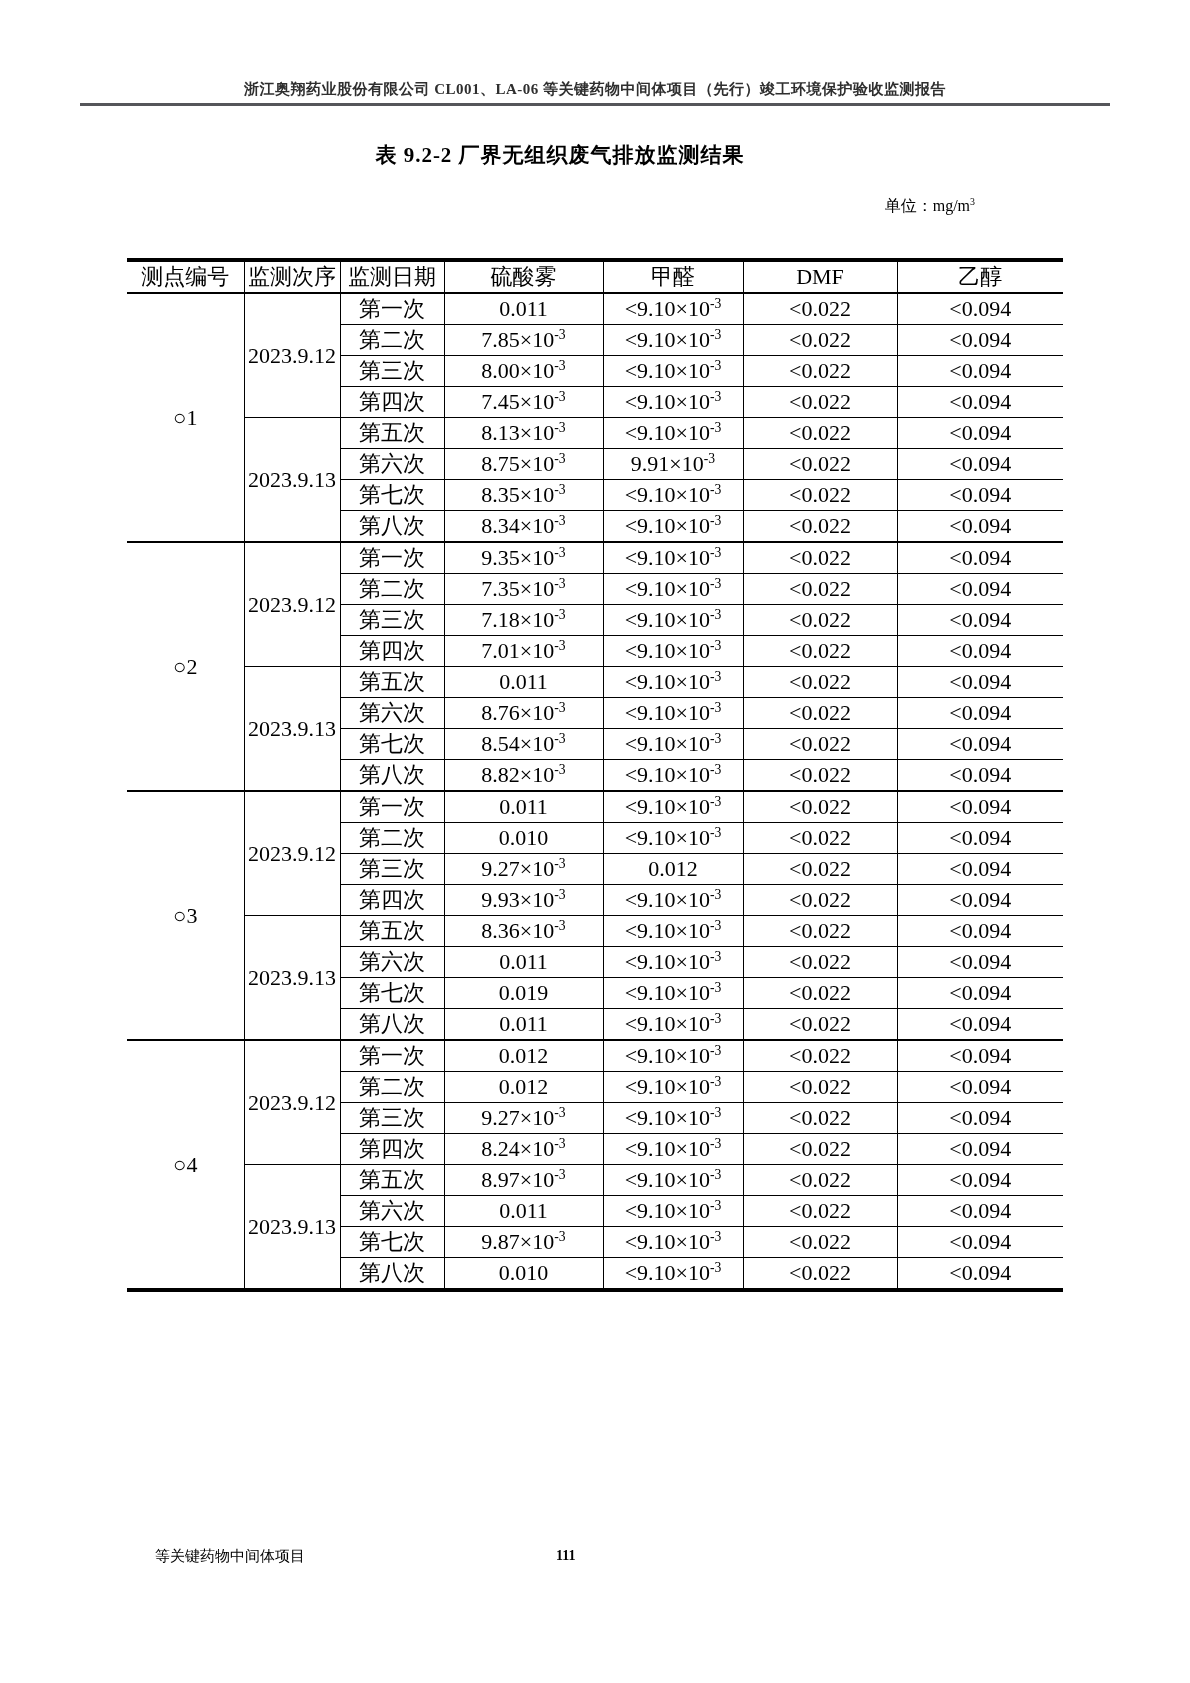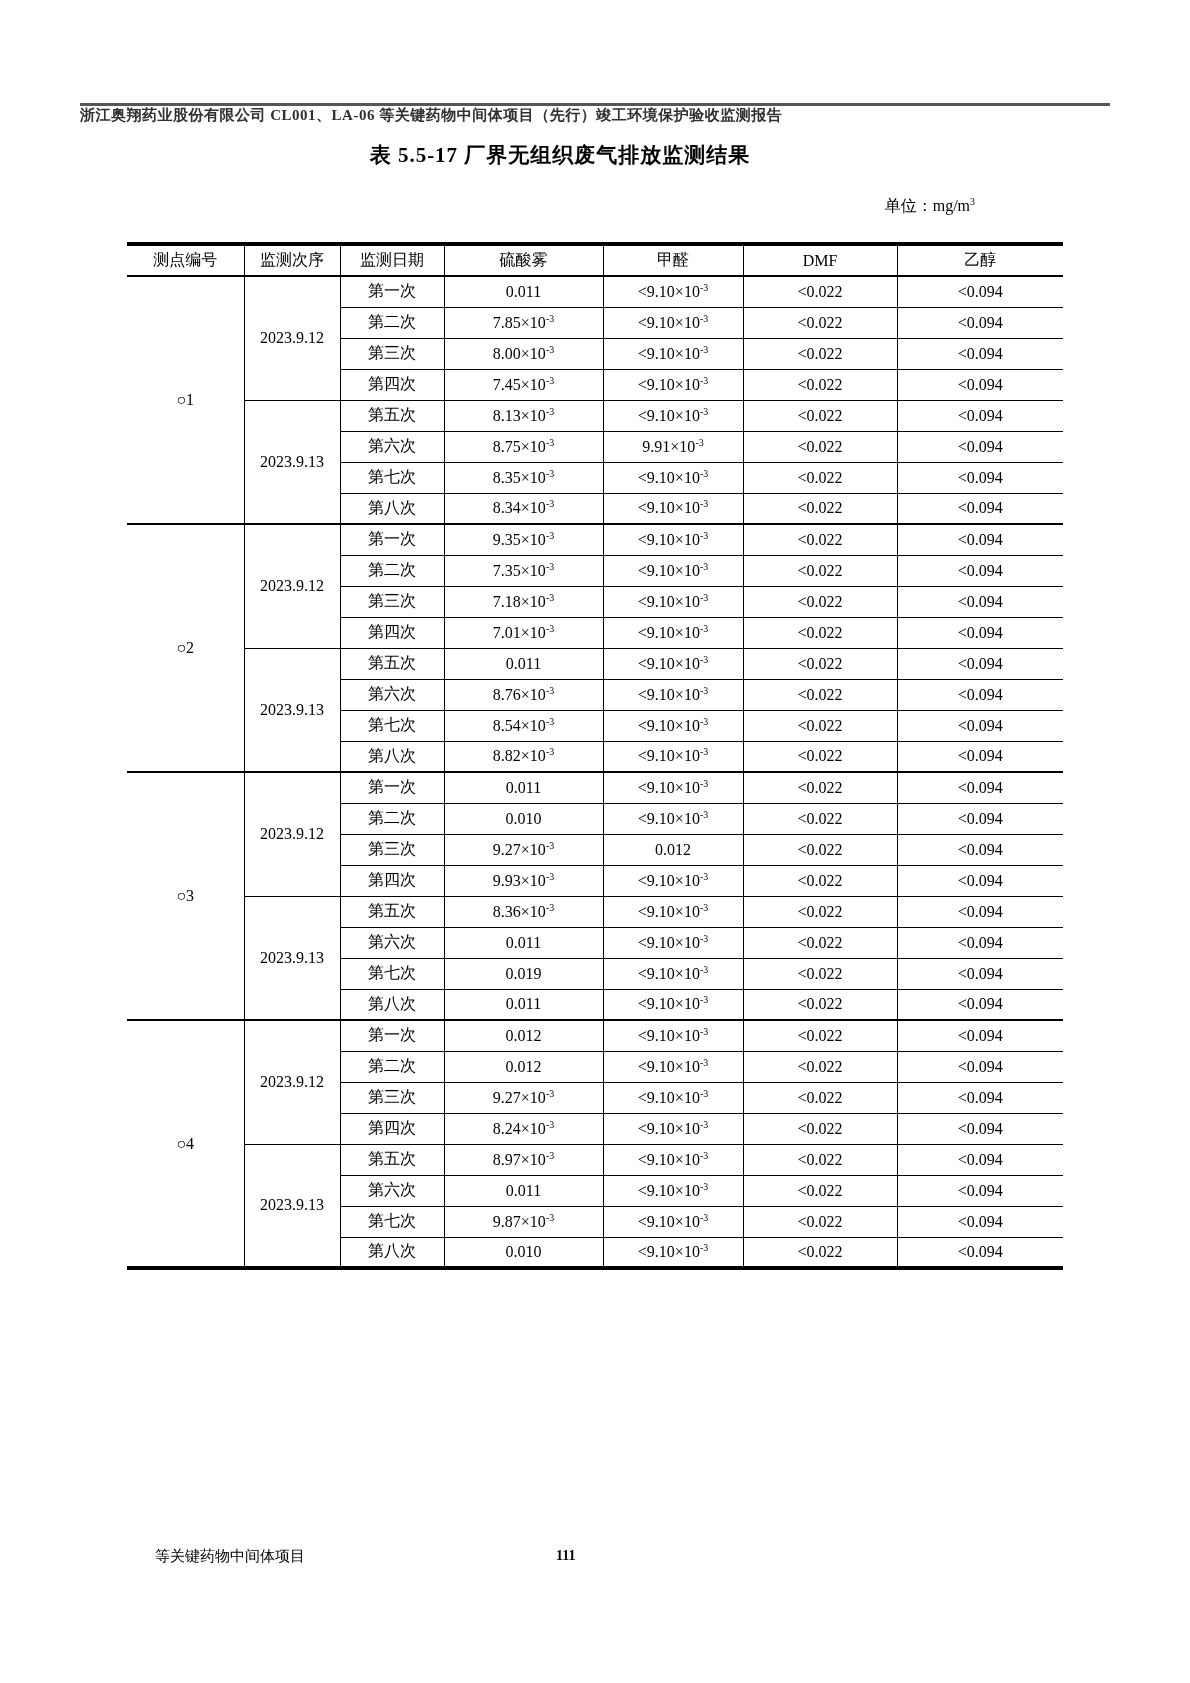--- a/index.html
+++ b/index.html
@@ -13,26 +13,26 @@
     width: 1190px;
     height: 1683px;
     background: #ffffff;
     overflow: hidden;
   }
   .doc-header {
     position: absolute;
     top: 80px;
     left: 80px;
     width: 1030px;
+    text-align: center;
     font-size: 15px;
     font-weight: bold;
     color: #2f2f2f;
     letter-spacing: 0.5px;
     white-space: nowrap;
-    margin-top: 26px;
   }
   .header-rule {
     position: absolute;
     top: 103px;
     left: 80px;
     width: 1030px;
     height: 3px;
     background: #55565a;
   }
   .table-title {
@@ -48,28 +48,28 @@
   .unit-label {
     position: absolute;
     top: 188px;
     right: 215px;
     font-size: 16px;
     margin-top: 8px;
   }
   sup { font-size: 0.62em; line-height: 0; }
   table.monitoring {
     position: absolute;
-    top: 242px;
+    top: 258px;
     left: 127px;
     width: 936px;
     border-collapse: collapse;
     table-layout: fixed;
     border-top: 4px solid #000;
     border-bottom: 4px solid #000;
-    font-size: 16px;
+    font-size: 22px;
   }
   table.monitoring th, table.monitoring td {
     border: 1.5px solid #000;
     text-align: center;
     vertical-align: middle;
     padding: 0 2px;
     font-weight: normal;
   }
   table.monitoring thead tr { height: 32px; }
   table.monitoring tbody tr { height: 31px; }
@@ -92,21 +92,21 @@
   }
 </style>
 </head>
 <body>
 
 <div class="page">
 
   <div class="doc-header">浙江奥翔药业股份有限公司 CL001、LA-06 等关键药物中间体项目（先行）竣工环境保护验收监测报告</div>
   <div class="header-rule"></div>
 
-  <div class="table-title">表 5.5-17 厂界无组织废气排放监测结果</div>
+  <div class="table-title">表 9.2-2 厂界无组织废气排放监测结果</div>
 
   <div class="unit-label">单位：mg/m<sup>3</sup></div>
 
   <table class="monitoring">
     <colgroup>
       <col style="width:117px">
         <col style="width:96px">
         <col style="width:104px">
       <col style="width:159px">
         <col style="width:140px">

